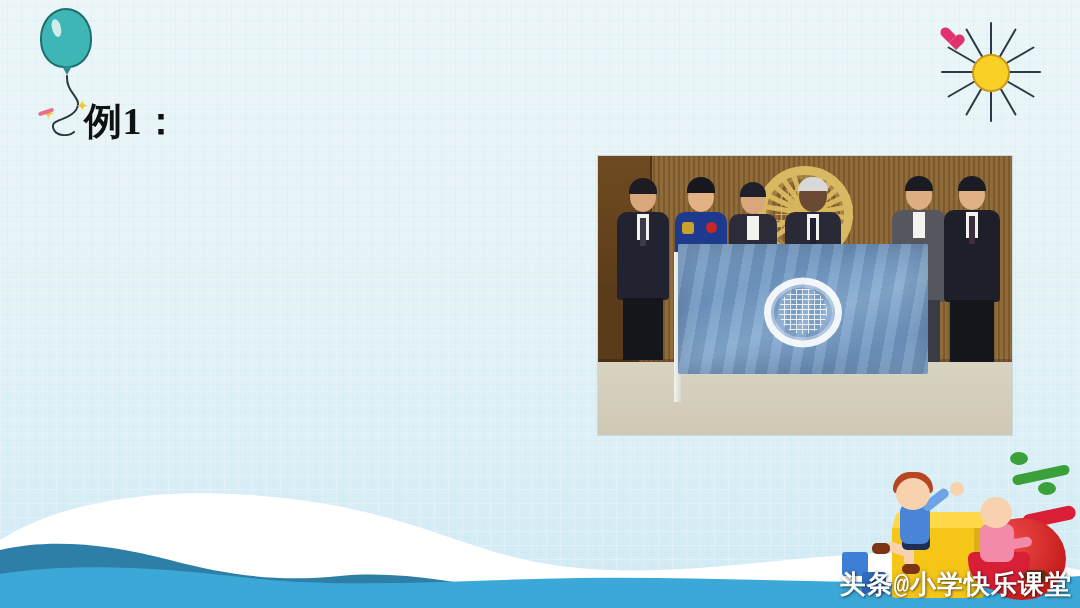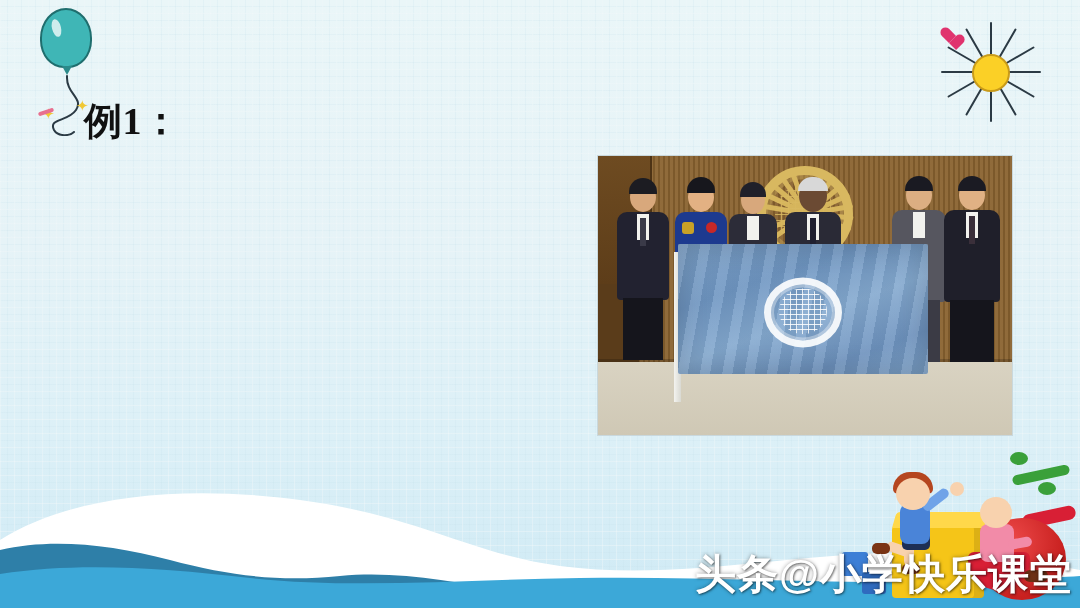--- a/index.html
+++ b/index.html
@@ -166,22 +166,22 @@
   #sym-div .dot1{position:absolute;left:2px;top:2px;width:18px;height:13px;border-radius:50%;background:#3aa03a;}
   #sym-div .dot2{position:absolute;left:30px;top:32px;width:18px;height:13px;border-radius:50%;background:#3aa03a;}
   #sym-minus{position:absolute;right:2px;top:74px;width:54px;height:14px;border-radius:7px;
     background:#d81f35;transform:rotate(-12deg);}
   
   #blk-b1{left:-6px;bottom:30px;width:26px;height:24px;background:#3d7fd6;border-radius:3px;}
   #blk-b2{left:14px;bottom:12px;width:24px;height:22px;background:#2f6bbf;border-radius:3px;}
   
   #watermark{
     position:absolute;right:8px;bottom:6px;
-    font-family:Liberation Sans, sans-serif;
-    font-size:41px;font-weight:700;color:#ffffff;
+    font-family:Liberation Mono, monospace;
+    font-size:26px;font-weight:700;color:#ffffff;
     letter-spacing:1px;
     text-shadow:0 0 4px rgba(0,0,0,.35),1px 1px 2px rgba(0,0,0,.45);
     white-space:nowrap;
   }
 </style>
 </head>
 <body>
 
 <div id="slide">
 

